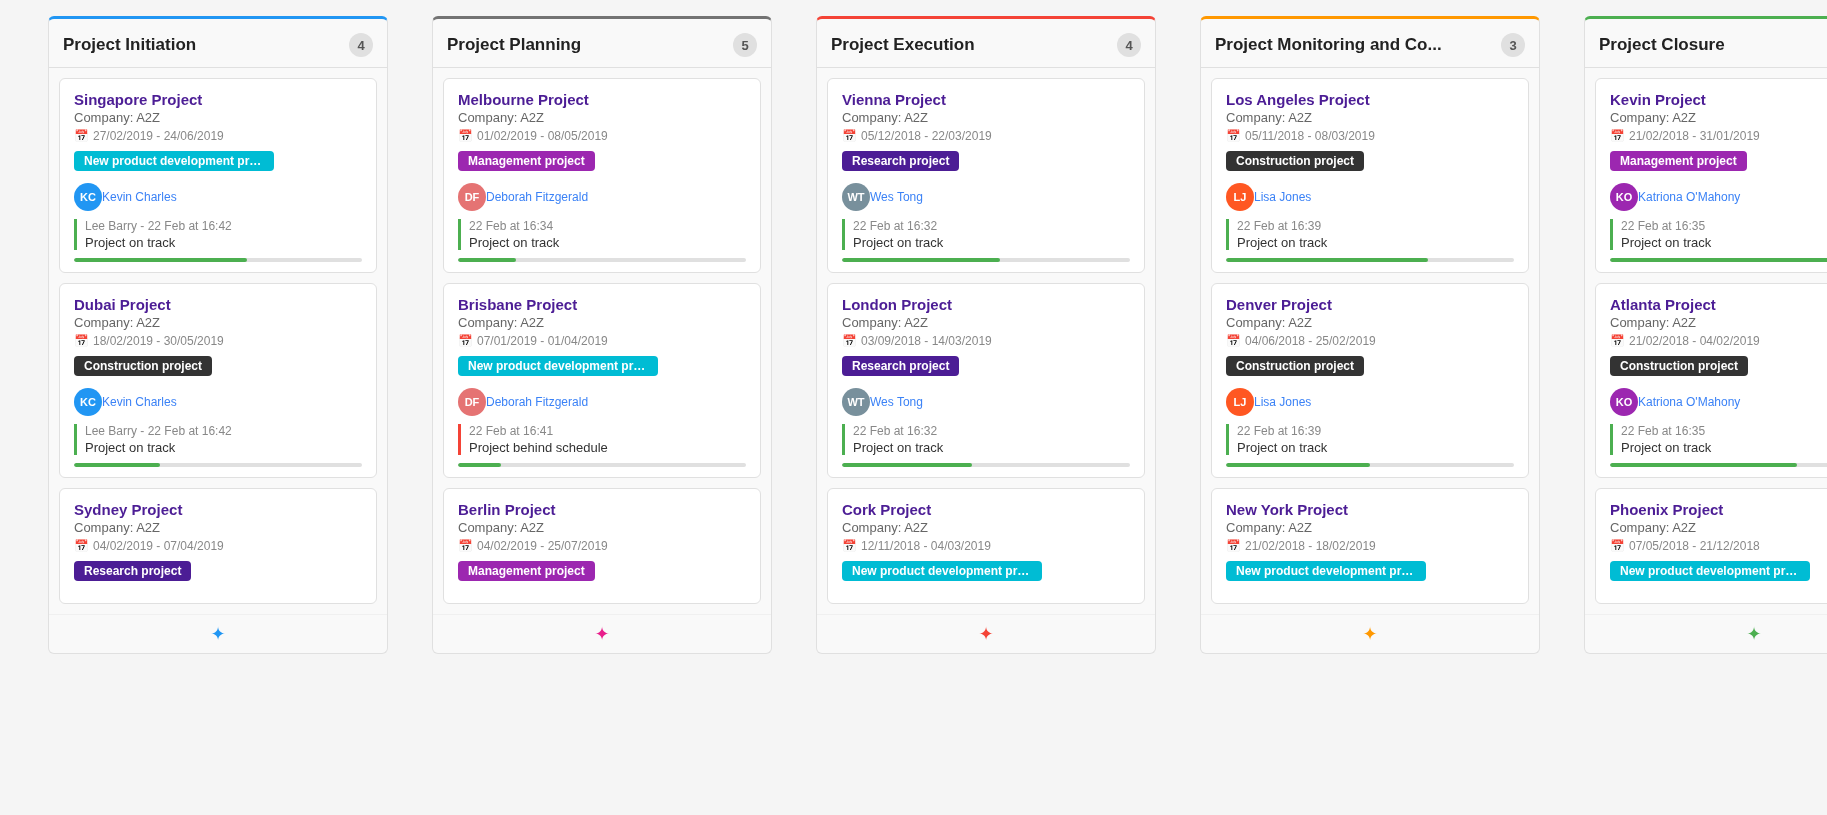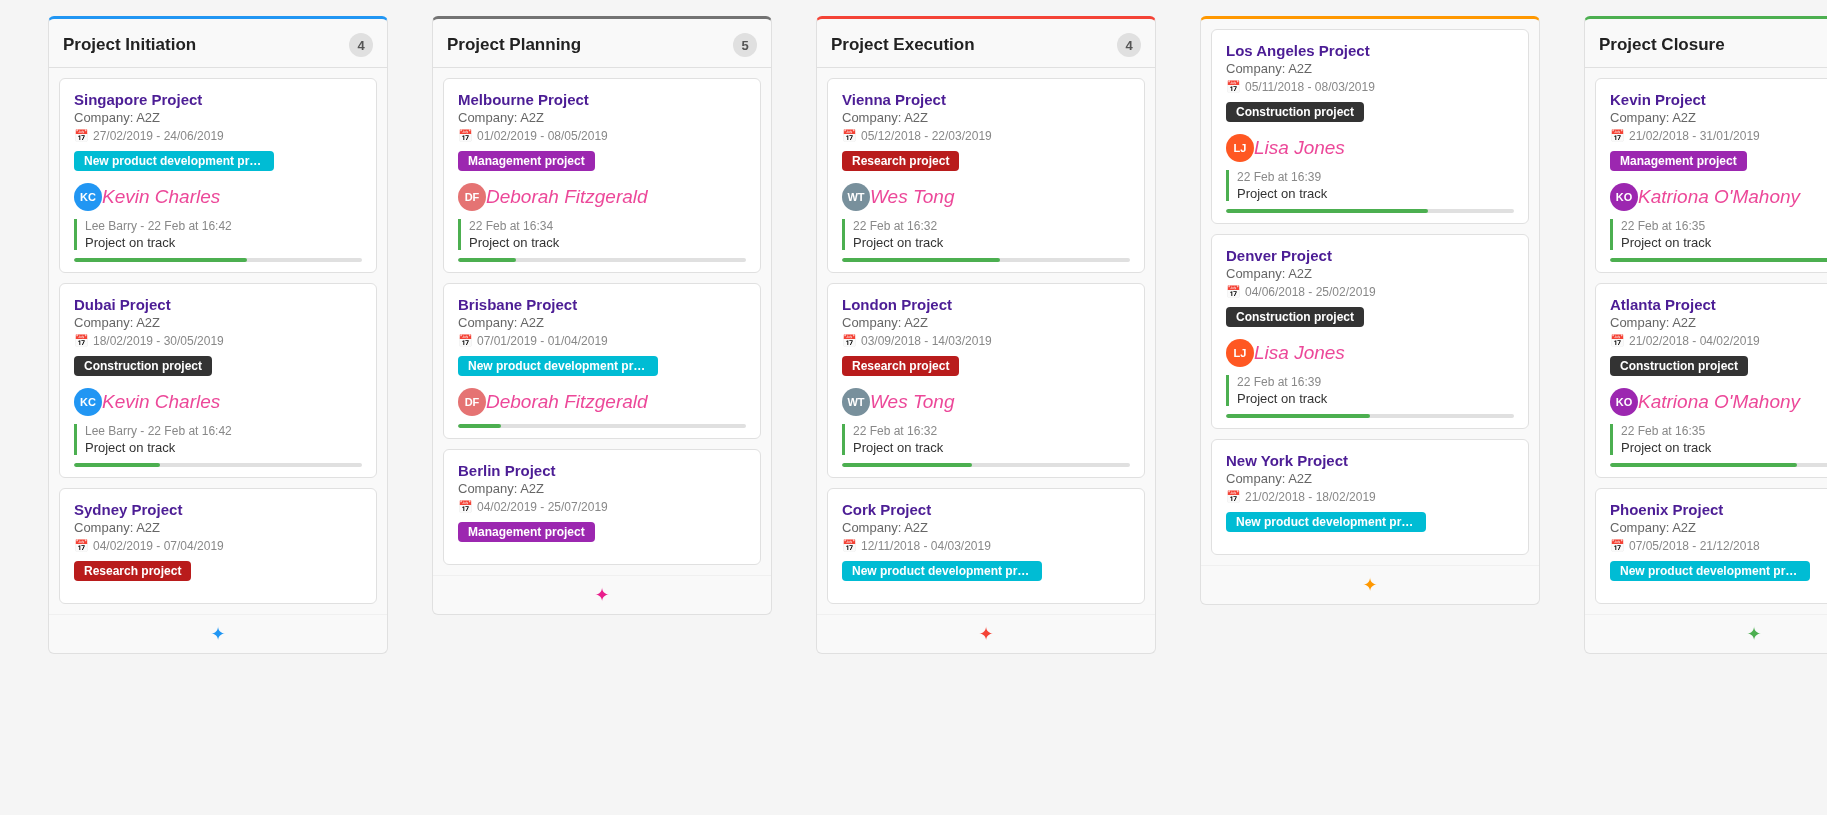--- a/index.html
+++ b/index.html
@@ -107,21 +107,21 @@
       font-weight: 600;
       color: #fff;
       margin-bottom: 8px;
       max-width: 200px;
       overflow: hidden;
       text-overflow: ellipsis;
       white-space: nowrap;
     }
     .tag-cyan { background: #00bcd4; }
     .tag-purple { background: #9c27b0; }
-    .tag-orange { background: #b91c1c; }
+    .tag-orange { background: #4c1d95; }
     .tag-dark { background: #333; }
     .avatar-row {
       display: flex;
       align-items: center;
       margin-bottom: 8px;
     }
     .avatar {
       width: 28px;
       height: 28px;
       border-radius: 50%;
@@ -129,23 +129,22 @@
       display: flex;
       align-items: center;
       justify-content: center;
       font-size: 11px;
       font-weight: 600;
       color: #fff;
       overflow: hidden;
       flex-shrink: 0;
     }
     .avatar-name {
-      font-size: 19px;
-      color: #ec4899;
-      font-style: italic;
+      font-size: 12px;
+      color: #3b82f6;
     }
     .status-section {
       border-left: 3px solid #4caf50;
       padding-left: 8px;
       margin-top: 4px;
       margin-bottom: 8px;
     }
     .status-section.red { border-left-color: #f44336; }
     .status-section.green { border-left-color: #4caf50; }
     .status-date {
@@ -298,20 +297,24 @@
       <div class="card-date">
         <span class="calendar-icon">📅</span>
         07/01/2019 - 01/04/2019
       </div>
     <div><span class="tag tag-cyan">New product development pro...</span></div>
         <div class="avatar-row">
           <div class="avatar av-red">DF</div>
           <span class="avatar-name">Deborah Fitzgerald</span>
         </div>
 
+        <div class="status-section red">
+          <div class="status-date">22 Feb at 16:41</div>
+          <div class="status-text">Project behind schedule</div>
+        </div>
 
         <div class="progress-bar-bg">
           <div class="progress-bar-fill green" style="width:15%"></div>
         </div>
       </div>
         <div class="card">
       <div class="card-title">Berlin Project</div>
       <div class="card-company">Company: A2Z</div>
       <div class="card-date">
         <span class="calendar-icon">📅</span>
@@ -382,20 +385,24 @@
         12/11/2018 - 04/03/2019
       </div>
     <div><span class="tag tag-cyan">New product development pro...</span></div>
         </div>
       </div>
       <div class="column-footer">
         <span class="add-icon" style="color:#f44336">✦</span>
       </div>
     </div>
     <div class="column col-monitoring">
+      <div class="column-header">
+    <span class="column-title">Project Monitoring and Co...</span>
+    <span class="column-count">3</span>
+  </div>
       <div class="column-body">
         <div class="card">
       <div class="card-title">Los Angeles Project</div>
       <div class="card-company">Company: A2Z</div>
       <div class="card-date">
         <span class="calendar-icon">📅</span>
         05/11/2018 - 08/03/2019
       </div>
     <div><span class="tag tag-dark">Construction project</span></div>
         <div class="avatar-row">

